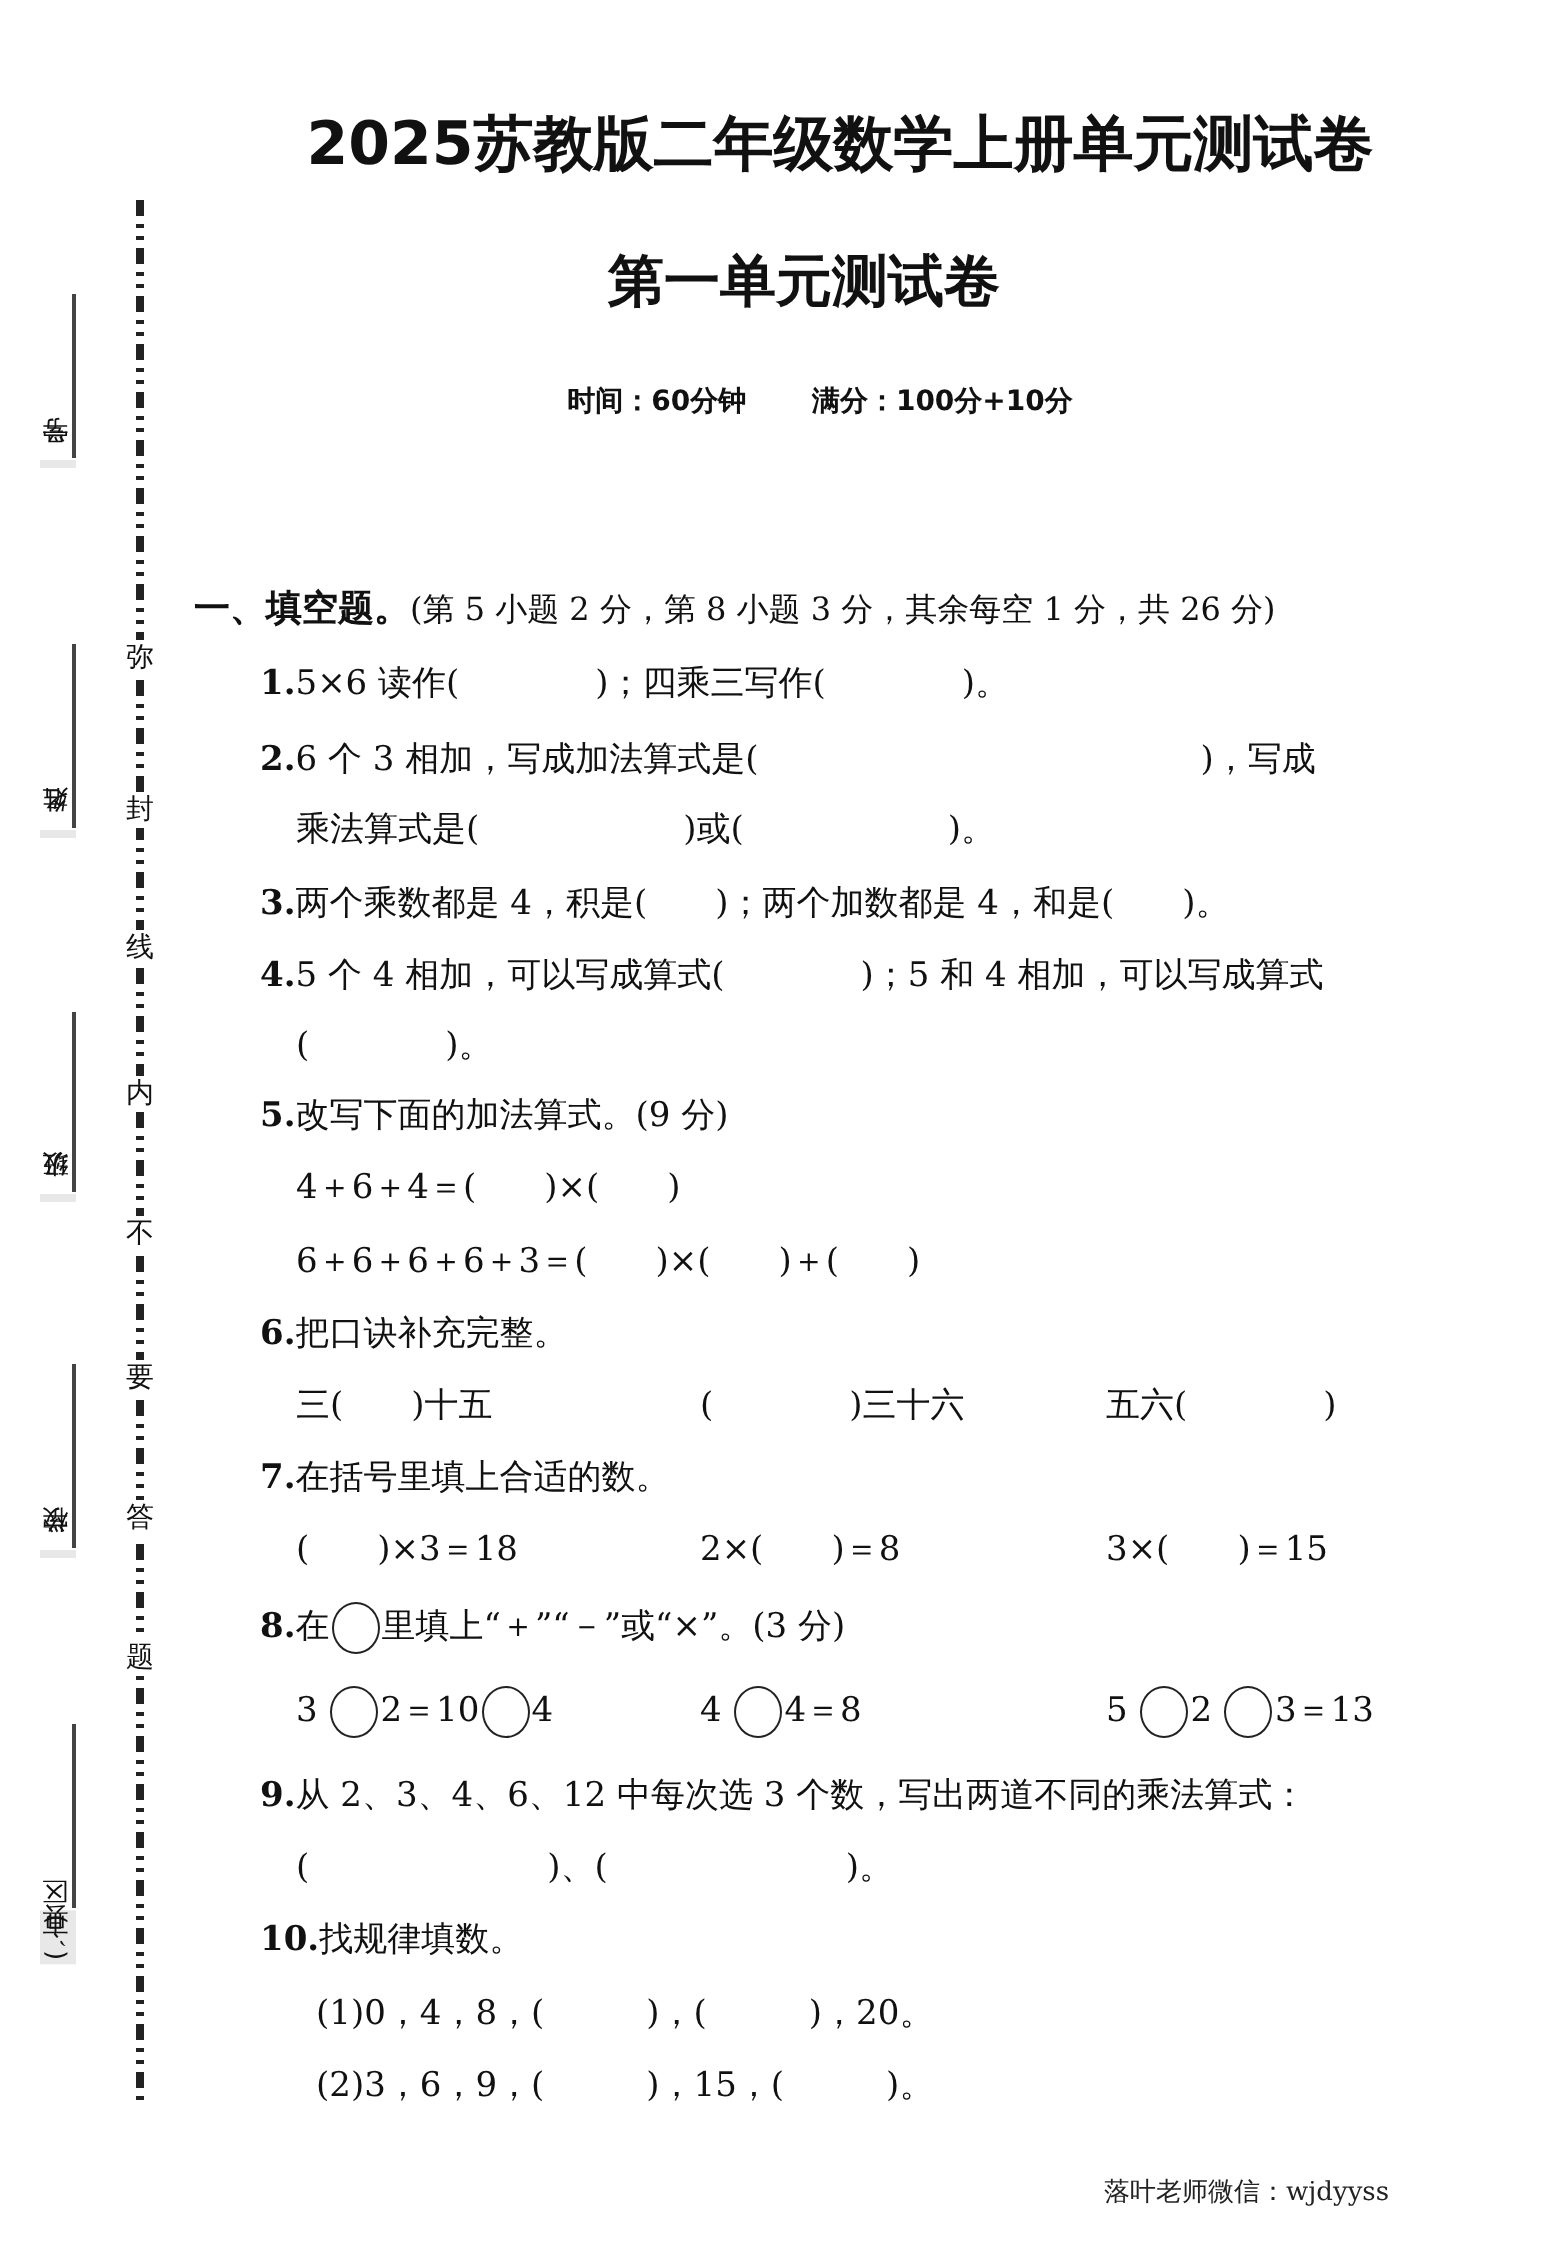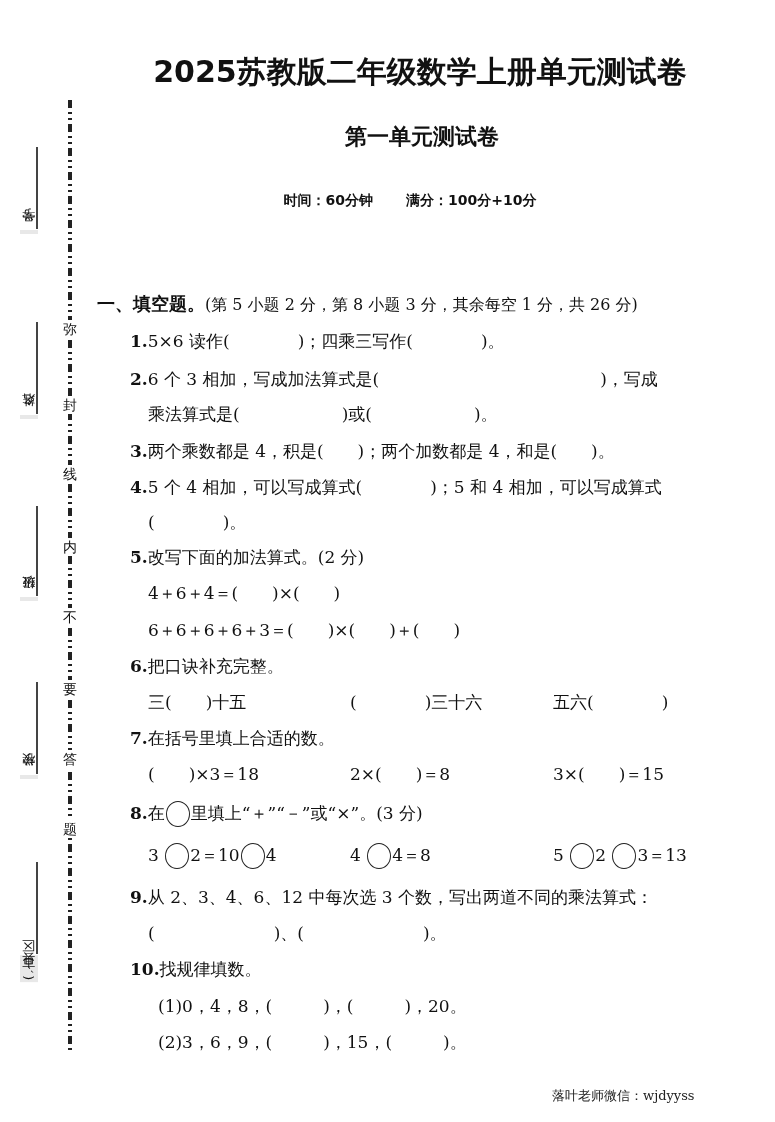--- a/index.html
+++ b/index.html
@@ -2,22 +2,22 @@
 <html><head>
 <meta charset="utf-8">
 <style>
   html, body { margin: 0; padding: 0; background: #ffffff; }
   body { width: 775px; height: 1122px; position: relative; overflow: hidden;
          font-family: "DejaVu Serif", "Liberation Serif", serif; color: #111; }
   .abs { position: absolute; }
 
   .main-title { top: 52px; left: 0; width: 840px; text-align: center;
     font-family: "DejaVu Sans", sans-serif; font-weight: bold; font-size: 30px; letter-spacing: 0px; color: #111; }
-  .sub-title { top: 122px; left: 112px; width: 620px; text-align: center;
-    font-family: "DejaVu Sans", sans-serif; font-weight: bold; font-size: 22px; color: #111; }
+  .sub-title { top: 122px; left: 92px; width: 620px; text-align: center;
+    font-family: "DejaVu Sans", sans-serif; font-weight: bold; font-size: 28px; color: #111; }
   .time-line { top: 192px; left: 100px; width: 620px; text-align: center;
     font-family: "DejaVu Sans", sans-serif; font-weight: bold; font-size: 14px; }
   .time-line span { margin: 0 14px; }
 
   table.score { position: absolute; top: 214px; left: 97px; border-collapse: collapse;
     border: 2px solid #333; font-family: "DejaVu Sans", sans-serif; font-size: 17px; }
   table.score td { border: 1px solid #555; height: 31px; text-align: center; padding: 0; }
   table.score tr.head td { background: #f7c6ef; }
   table.score tr.body td.label { background: #f7c6ef; }
 
@@ -93,21 +93,21 @@
 <div class="line" style="top:440px;left:130px">
   <span class="qnum">3.</span><span>两个乘数都是 4，积是(　　)；两个加数都是 4，和是(　　)。</span>
 </div>
 
 <div class="line" style="top:476px;left:130px">
   <span class="qnum">4.</span><span>5 个 4 相加，可以写成算式(　　　　)；5 和 4 相加，可以写成算式</span>
 </div>
 <div class="line" style="top:511px;left:148px">(　　　　)。</div>
 
 <div class="line" style="top:546px;left:130px">
-  <span class="qnum">5.</span><span>改写下面的加法算式。(2 分)</span>
+  <span class="qnum">5.</span><span>改写下面的加法算式。(9 分)</span>
 </div>
 <div class="line" style="top:582px;left:148px">4＋6＋4＝(　　)×(　　)</div>
 <div class="line" style="top:619px;left:148px">6＋6＋6＋6＋3＝(　　)×(　　)＋(　　)</div>
 
 <div class="line" style="top:655px;left:130px">
   <span class="qnum">6.</span><span>把口诀补充完整。</span>
 </div>
 <div class="line" style="top:691px;left:148px">三(　　)十五</div>
 <div class="line" style="top:691px;left:350px">(　　　　)三十六</div>
 <div class="line" style="top:691px;left:553px">五六(　　　　)</div>

